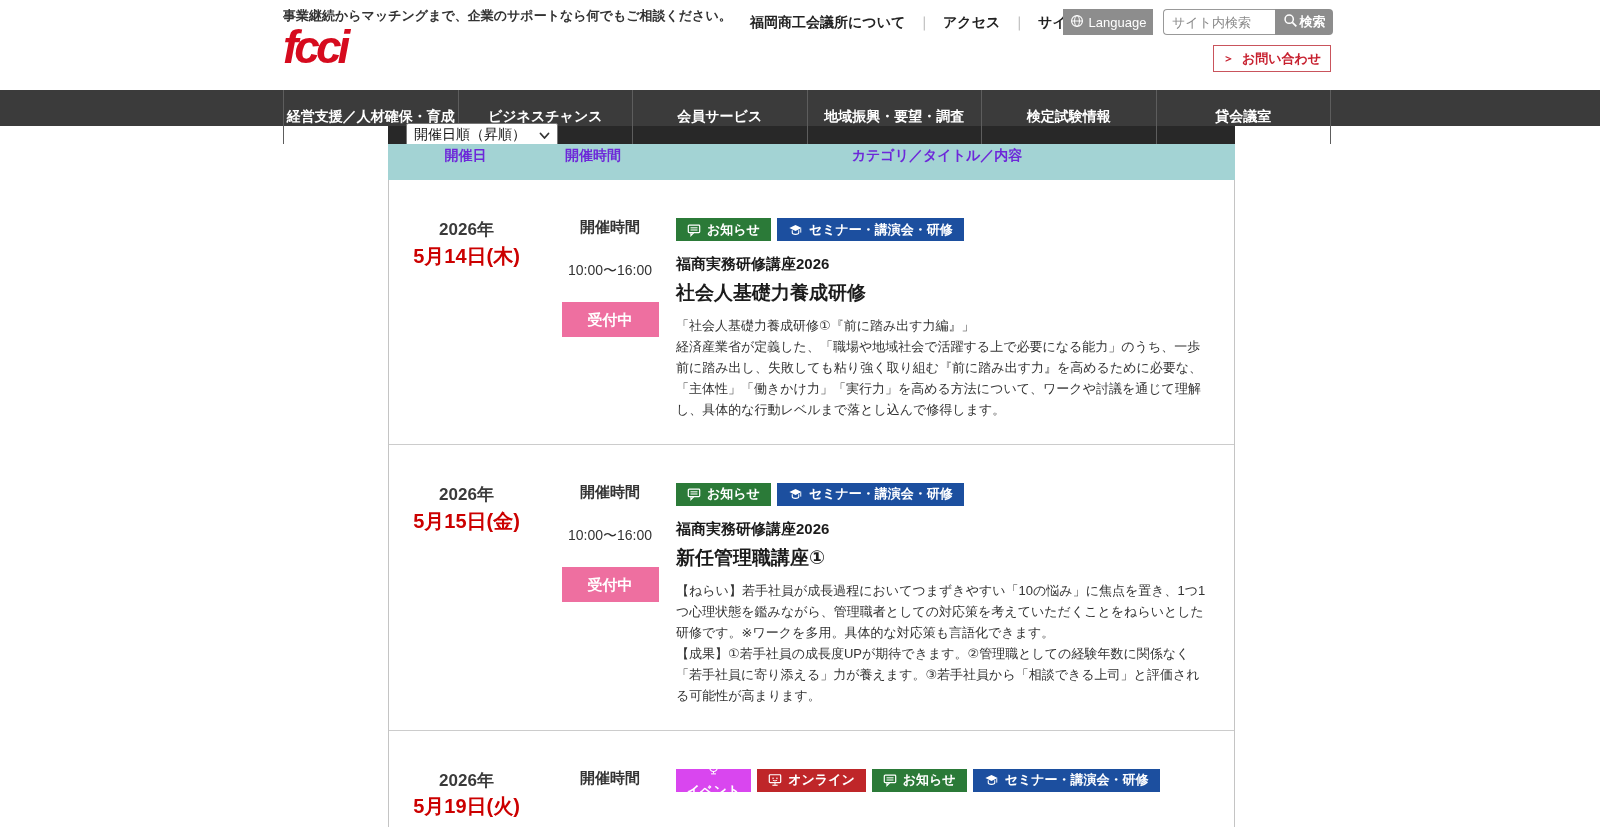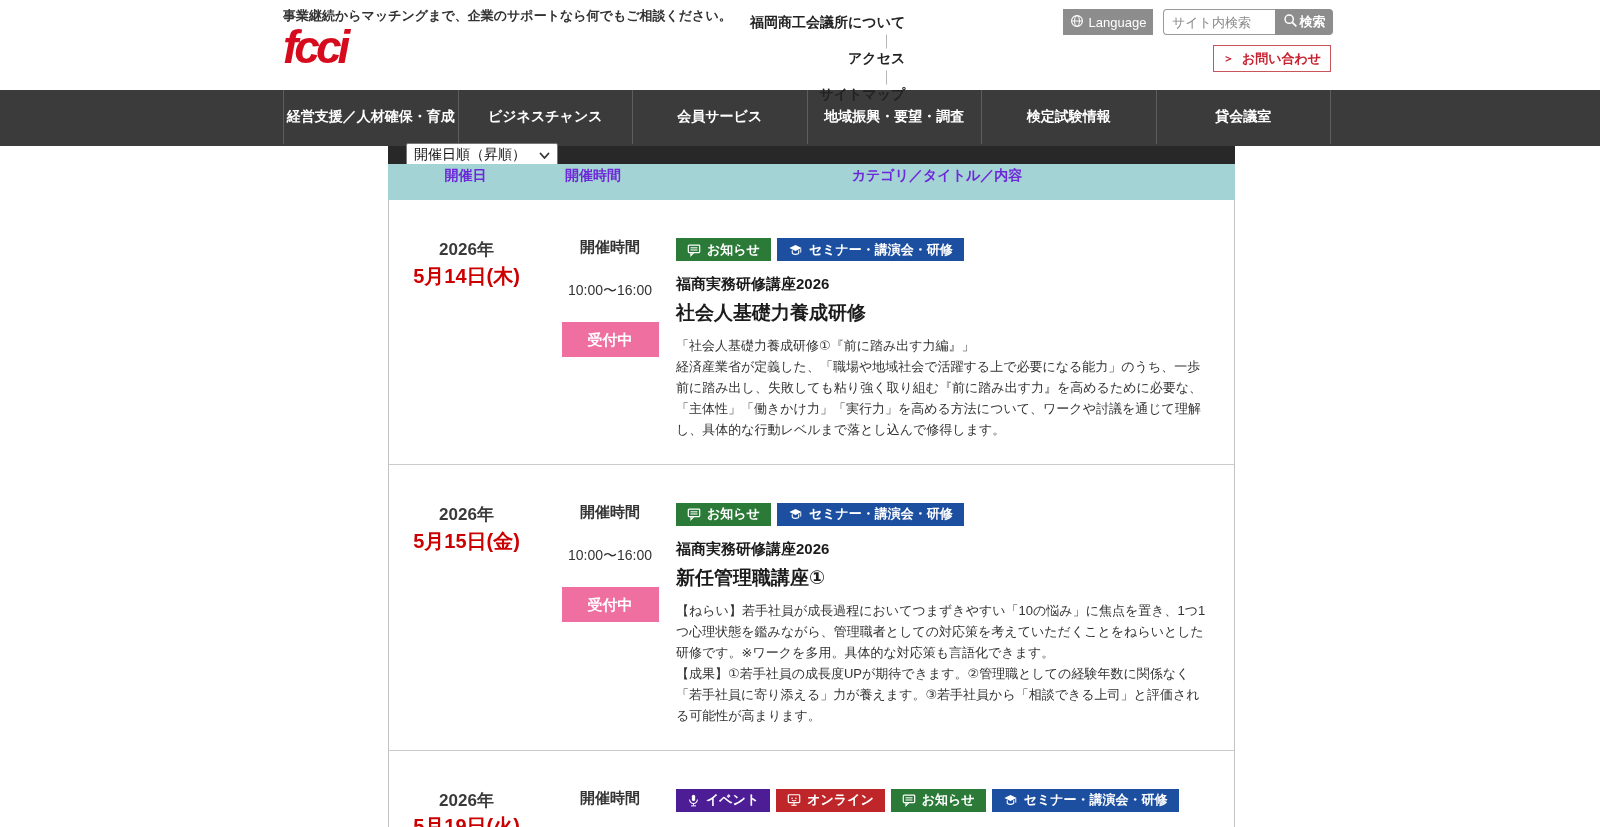--- a/index.html
+++ b/index.html
@@ -8,39 +8,39 @@
 
   
   .site-header { position:relative; height:90px; background:#fff; }
   .tagline { position:absolute; left:283px; top:7px; font-size:13px; color:#333; font-weight:bold; }
   .logo-row { position:absolute; left:283px; top:24px; display:flex; align-items:flex-start; gap:12px; }
   .logo-mark { font-size:46px; font-weight:bold; font-style:italic; color:#d60b1e; letter-spacing:-4px; line-height:46px; transform:scaleY(1.0); }
   .logo-text { display:flex; flex-direction:column; }
   .logo-slogan { font-size:12px; color:#333; letter-spacing:2px; font-weight:bold; margin-top:2px; }
   .logo-org { font-size:24px; color:#1b1b1b; font-weight:bold; letter-spacing:6px; margin-top:3px; }
 
-  .top-links { position:absolute; left:750px; top:14px; display:flex; align-items:flex-end; font-size:14px; font-weight:bold; color:#222;flex-direction:column; }
+  .top-links { position:absolute; left:750px; top:14px; display:flex; align-items:flex-end; font-size:14px; font-weight:bold; color:#222; }
   .top-links a { color:#222; text-decoration:none; cursor:pointer; }
   .top-links .sep { color:#aaa; margin:0 12px; font-weight:normal; }
 
   .lang-btn { position:absolute; left:1063px; top:9px; width:90px; height:26px; background:#8d8d8d; color:#fff;
               border:none; font-size:13px; display:flex; align-items:center; justify-content:center; gap:5px; cursor:pointer; }
   .search-wrap { position:absolute; left:1163px; top:9px; display:flex; }
   .search-input { width:112px; height:26px; border:1px solid #999; border-right:none; border-radius:4px 0 0 4px;
                   font-size:13px; padding:0 8px; color:#333; outline:none; }
   .search-input::placeholder { color:#888; }
   .search-btn { width:58px; height:26px; background:#8d8d8d; color:#fff; border:none; border-radius:0 4px 4px 0;
                 font-size:13px; font-weight:bold; display:flex; align-items:center; justify-content:center; gap:2px; cursor:pointer; }
   .contact-btn { position:absolute; left:1213px; top:45px; width:118px; height:27px; background:#fff;
                  border:1px solid #c9545c; color:#c7202f; font-size:13px; font-weight:bold;
                  display:flex; align-items:center; justify-content:center; gap:8px; cursor:pointer; }
   .contact-arrow { font-size:11px; font-weight:bold; color:#c7202f; }
 
   
-  .main-nav { height:56px; background:#3b3b3b; }
+  .main-nav { height:36px; background:#3b3b3b; }
   .main-nav ul { list-style:none; display:flex; width:1048px; margin-left:283px; height:54px; }
   .main-nav li { flex:1; display:flex; align-items:center; justify-content:center; color:#fff; font-size:14px;
                  font-weight:bold; border-left:1px solid #5d5d5d; cursor:pointer; text-align:center; }
   .main-nav li:last-child { border-right:1px solid #5d5d5d; }
 
   
   .content { width:847px; margin-left:388px; }
   .sort-bar { height:18px; background:#282828; display:flex; align-items:center; padding-left:18px; }
   .sort-select { width:152px; height:24px; background:#fff; border:1px solid #777; border-radius:2px; font-size:14px;
                  color:#111; display:flex; align-items:center; justify-content:space-between; padding:0 7px; cursor:pointer; }
@@ -67,21 +67,21 @@
   .time-value { font-size:14px; color:#333; margin-top:25px; }
   .status-badge { display:inline-block; margin-top:22px; width:97px; height:35px; line-height:35px;
                   background:#ee6fa0; color:#fff; font-size:15px; font-weight:bold; }
 
   .main-cell { }
   .badge-row { display:flex; gap:6px; flex-wrap:wrap; }
   .badge { display:inline-flex; align-items:center; justify-content:center; gap:6px; height:23px;
            padding:0 11px; color:#fff; font-size:13px; font-weight:bold; cursor:pointer; }
   .b-green  { background:#2b7a38;align-items:center; }
   .b-blue   { background:#1c4f9f; }
-  .b-orange { background:#4c1d95; }
+  .b-orange { background:#d946ef;flex-direction:column; }
   .b-red    { background:#bf2629; }
   .badge svg { display:block; }
 
   .series { font-size:15px; font-weight:bold; color:#1b1b1b; margin-top:14px; }
   .title  { font-size:19px; font-weight:bold; color:#1b1b1b; margin-top:6px; line-height:1.35; cursor:pointer; }
   .desc   { font-size:13px; color:#333; margin-top:9px; line-height:1.62; white-space:pre-line; }
 </style>
 </head>
 <body>
 

